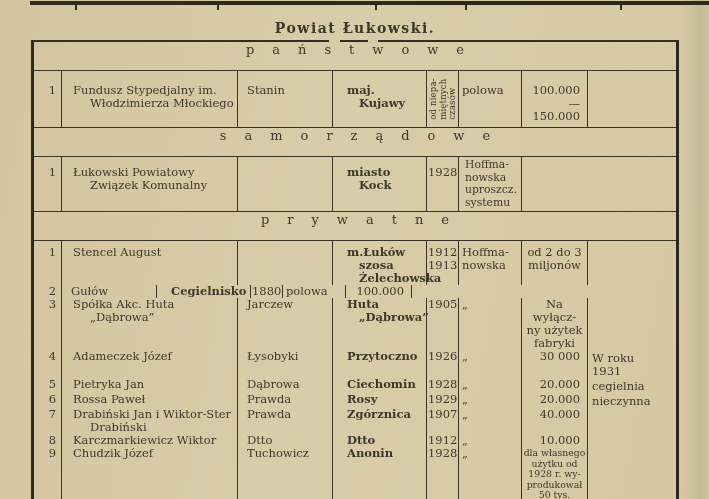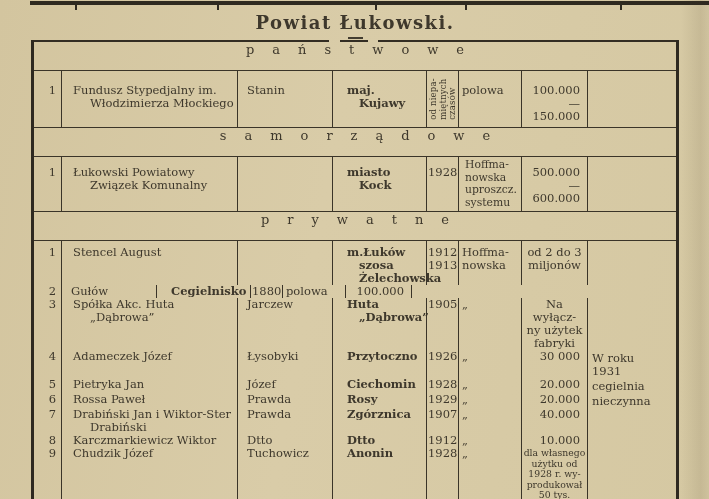--- a/index.html
+++ b/index.html
@@ -8,21 +8,21 @@
     background:linear-gradient(100deg,#d3c59f 0%,#d9cca8 45%,#d5c8a2 100%);
     font-family:"DejaVu Serif", serif;color:#3e382c;
   }
   .page::after{content:"";position:absolute;top:0;right:0;width:28px;height:100%;
     background:linear-gradient(90deg,rgba(0,0,0,0) 0%,rgba(60,48,28,.10) 70%,rgba(0,0,0,.03) 100%);pointer-events:none;}
   
   .prev-edge{position:absolute;top:1px;left:30px;right:0;height:4px;background:#2f2a20;}
   .tick{position:absolute;top:5px;width:2px;height:5px;background:#2f2a20;}
   
   .title-wrap{position:absolute;top:12px;left:31px;width:648px;text-align:center;}
-  .page-title{font-size:18px;font-weight:bold;letter-spacing:1.5px;}
+  .page-title{font-size:14px;font-weight:bold;letter-spacing:1.5px;margin-top:8px;}
   .title-dash{margin:4px auto 0;width:15px;height:2px;background:#433d30;}
   
   .table{position:absolute;top:40px;left:31px;width:648px;box-sizing:border-box;
     border-left:3px solid #2e2920;border-right:3px solid #2e2920;}
   .top-rule{height:2px;
     background:linear-gradient(90deg,#332d23 0 46%,transparent 46% 47.6%,#332d23 47.6% 52%,transparent 52% 53.6%,#332d23 53.6% 100%);}
   .band{height:28px;display:flex;align-items:flex-start;justify-content:center;}
   .band span{font-size:13px;letter-spacing:18px;margin-right:-18px;}
   .block{border-top:1px solid #3a3428;border-bottom:1px solid #3a3428;}
   .block.last{border-bottom:none;}
@@ -103,22 +103,20 @@
           <div class="cell c0">1</div>
           <div class="cell c1">Łukowski Powiatowy
 Związek Komunalny</div>
           <div class="cell c2"></div>
           <div class="cell c3">miasto Kock</div>
           <div class="cell c4">1928</div>
           <div class="cell c5 sys4">Hoffma-
 nowska
 uproszcz.
 systemu</div>
-          <div class="cell c6 num">500.000
-—600.000</div>
           <div class="cell c7"></div>
         </div>
       </div>
 
     <div class="band">
       <span>prywatne</span>
     </div>
     <div class="block sec-prywatne last">
         <div class="row">
           <div class="cell c0">1</div>
@@ -161,21 +159,21 @@
           <div class="cell c2">Łysobyki</div>
           <div class="cell c3">Przytoczno</div>
           <div class="cell c4">1926</div>
           <div class="cell c5">„</div>
           <div class="cell c6 num">30 000</div>
           <div class="cell c7">W roku 1931</div>
         </div>
         <div class="row">
           <div class="cell c0">5</div>
           <div class="cell c1">Pietryka Jan</div>
-          <div class="cell c2">Józef</div>
+          <div class="cell c2">Dąbrowa</div>
           <div class="cell c3">Ciechomin</div>
           <div class="cell c4">1928</div>
           <div class="cell c5">„</div>
           <div class="cell c6 num">20.000</div>
           <div class="cell c7">cegielnia</div>
         </div>
         <div class="row">
           <div class="cell c0">6</div>
           <div class="cell c1">Rossa Paweł</div>
           <div class="cell c2">Prawda</div>

